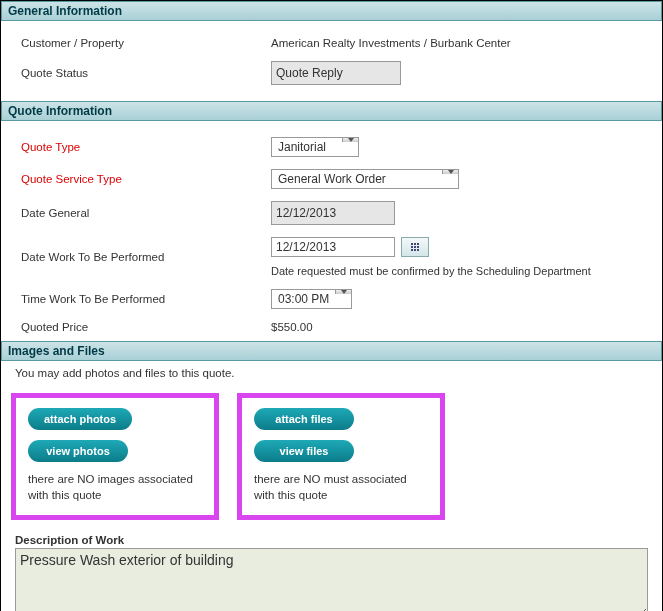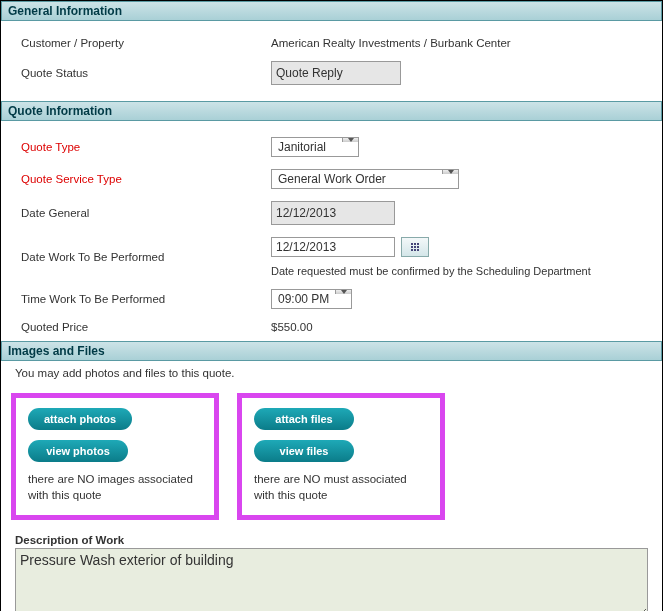--- a/index.html
+++ b/index.html
@@ -194,21 +194,21 @@
             </div>
         </div>
         <div class="note">Date requested must be confirmed by the Scheduling Department</div>
       </div>
     </div>
 
     <div class="row">
       <div class="label">Time Work To Be Performed</div>
       <div class="ctrls">
         <div class="dd">
-          <div class="dd-text">09:00 PM</div>
+          <div class="dd-text">03:00 PM</div>
           <div class="dd-btn">
               <div class="tri"></div>
             </div>
         </div>
       </div>
     </div>
 
     <div class="row" style="margin-bottom:4px">
       <div class="label">Quoted Price</div>
       <div class="value">$550.00</div>

